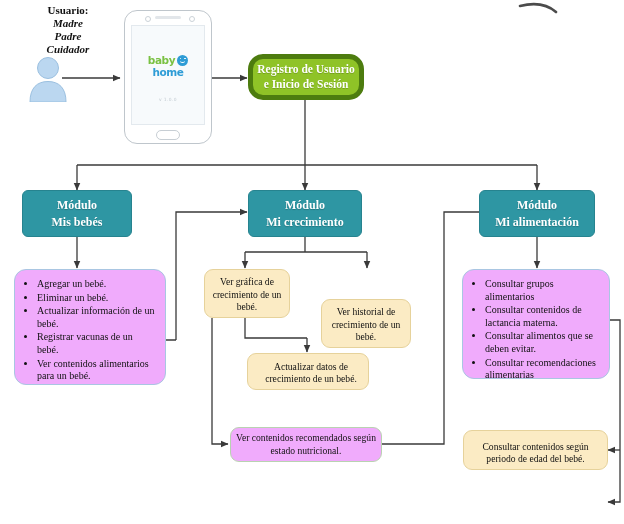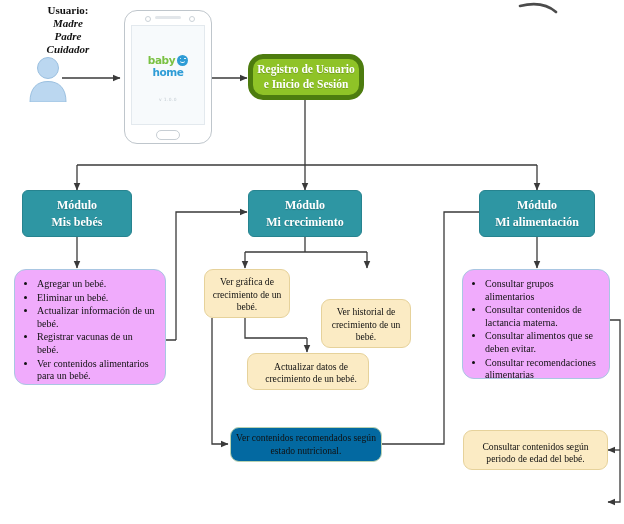--- a/index.html
+++ b/index.html
@@ -50,21 +50,21 @@
   
   .cream-box{
     background:#FBEBC4;border:1px solid #E6D29B;border-radius:9px;
     color:#111;font-size:9.6px;line-height:1.32;
     display:flex;align-items:flex-end;justify-content:center;text-align:center;
     padding:3px 5px;box-sizing:border-box;
   }
 
   
   .sgreen-box{
-    background:#0369a1;border:1px solid #B9D2B1;border-radius:9px;
+    background:#f0abfc;border:1px solid #B9D2B1;border-radius:9px;
     color:#111;font-size:9.6px;line-height:1.32;
     display:flex;align-items:center;justify-content:center;text-align:center;
     padding:3px 5px;box-sizing:border-box;
   }
 
   
   .phone{
     position:absolute;background:#ffffff;border:1.6px solid #BFC6CC;
     border-radius:13px;box-sizing:border-box;
   }

